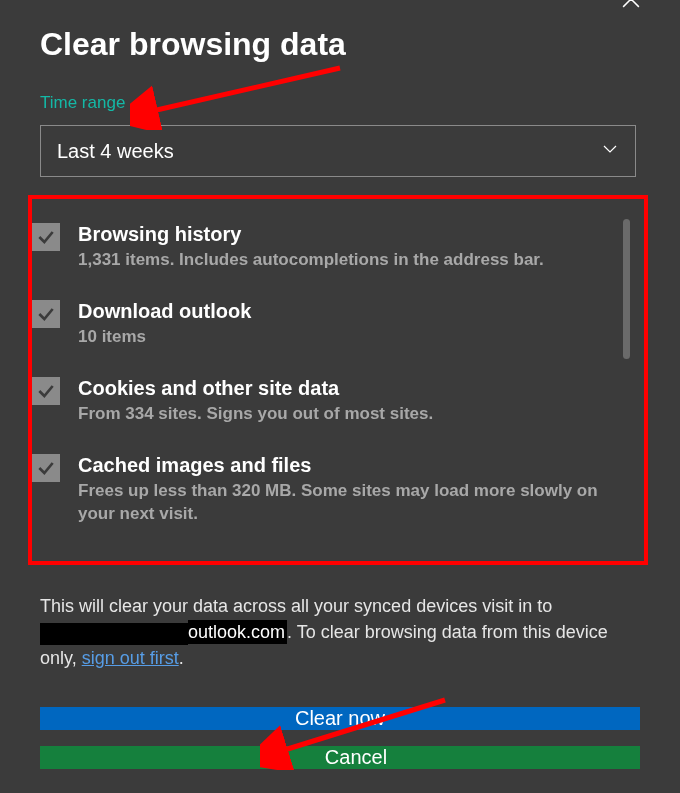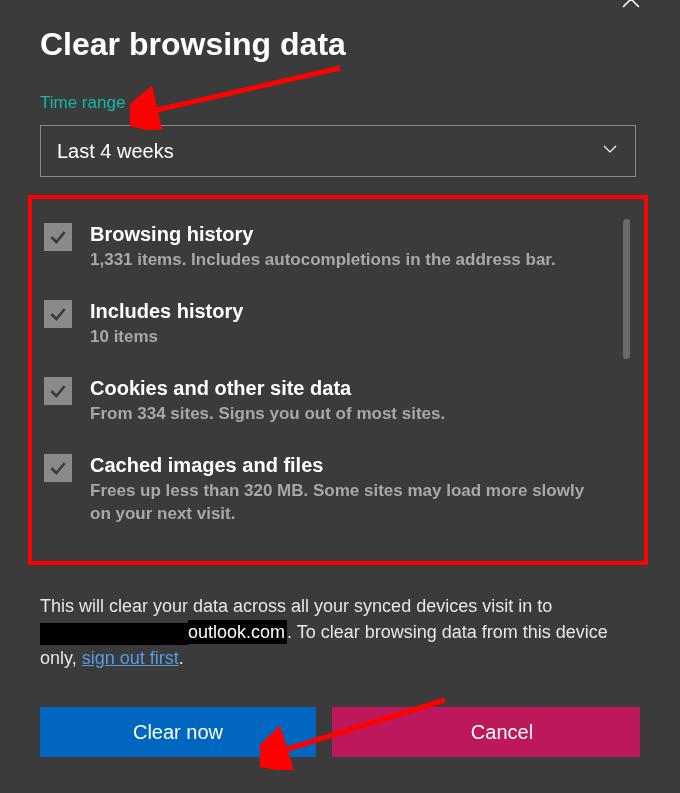--- a/index.html
+++ b/index.html
@@ -50,21 +50,21 @@
       cursor: pointer;
       margin-bottom: 18px;
     }
     .chevron {
       width: 18px; height: 18px;
     }
     .options-box {
       border: 4px solid #ff0000;
       width: 620px;
       margin-left: -12px;
-      padding: 22px 12px 12px 12px;
+      padding: 22px 12px 12px 0;
       position: relative;
       min-height: 370px;
     }
     .scroll-indicator {
       position: absolute;
       right: 14px;
       top: 20px;
       width: 7px;
       height: 140px;
       background: #6a6a6a;
@@ -105,33 +105,34 @@
       background: #000;
       vertical-align: text-bottom;
       position: relative;
       top: 3px;
     }
     .link { color: #579de6; text-decoration: underline; cursor: pointer; }
     .btn-row {
       display: flex;
       gap: 16px;
       margin-top: 36px;
+      flex-direction: column;
     }
     .btn {
       height: 50px;
       display: flex;
       align-items: center;
       justify-content: center;
       font-size: 20px;
       cursor: pointer;
       border: none;
       color: #fff;
     }
     .btn-primary { background: #0067c0; flex: 1; font-weight: 500; }
-    .btn-secondary { background: #be185d; flex: 1; padding-left: 32px; }
+    .btn-secondary { background: #15803d; flex: 1; padding-left: 32px; }
     svg.arrow { position: absolute; pointer-events: none; }
   </style>
 </head>
 <body>
 
 <div class="dialog">
   <div class="close-btn">
     <svg viewBox="0 0 16 16" width="18" height="18">
         <path d="M1 1 L15 15 M15 1 L1 15" stroke="#fff" stroke-width="1.3" fill="none"></path>
       </svg>
@@ -165,21 +166,21 @@
       </div>
     </div>
 
     <div class="opt-row">
       <div class="chk">
         <svg viewBox="0 0 24 24">
             <path d="M4 12 L10 18 L20 6" stroke="#3b3b3b" stroke-width="3.2" fill="none"></path>
           </svg>
       </div>
       <div class="opt-text">
-        <div class="opt-title">Includes history</div>
+        <div class="opt-title">Download outlook</div>
         <div class="opt-desc">10 items</div>
       </div>
     </div>
 
     <div class="opt-row">
       <div class="chk">
         <svg viewBox="0 0 24 24">
             <path d="M4 12 L10 18 L20 6" stroke="#3b3b3b" stroke-width="3.2" fill="none"></path>
           </svg>
       </div>

